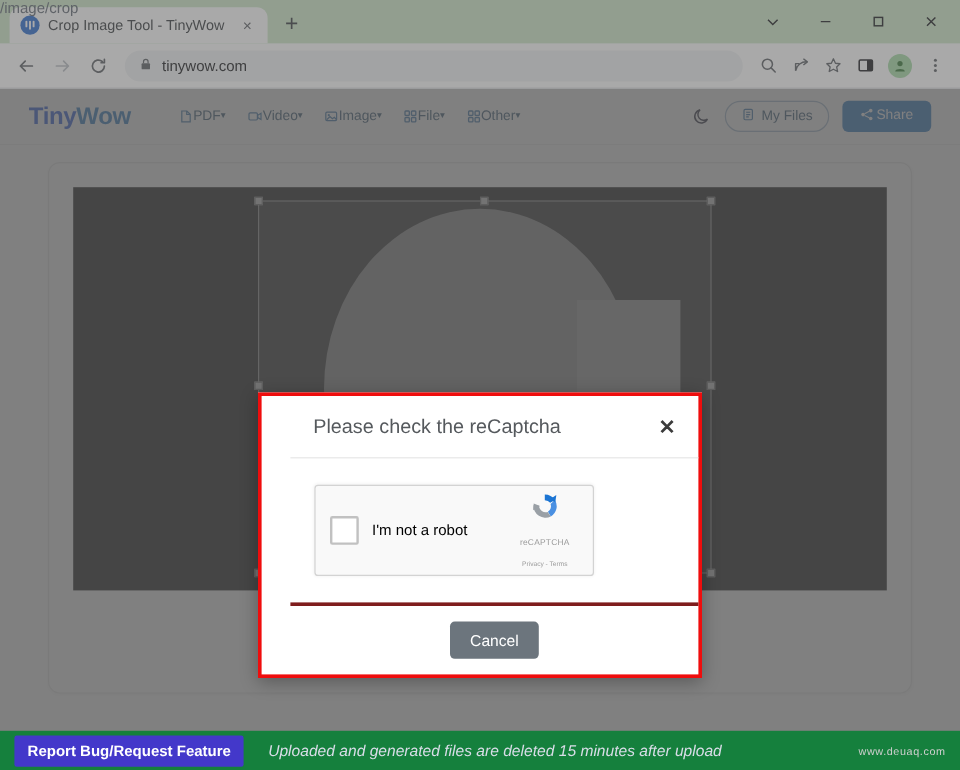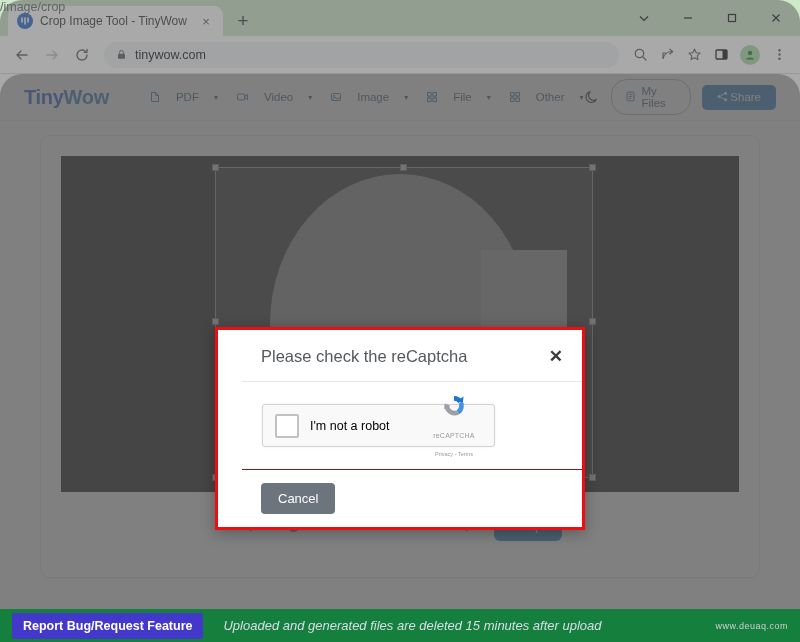--- a/index.html
+++ b/index.html
@@ -84,21 +84,21 @@
   
   .site-header {
     height:47px; display:flex; align-items:center; padding:0 24px;
     background:#fff; border-bottom:1px solid #f0f0f0;
   }
   .logo { font-size:20px; font-weight:bold; letter-spacing:-0.3px; }
   .logo .t1 { color:#1d4ed8; }
   .logo .t2 { color:#1d6fc0; }
   .mainnav { display:flex; align-items:center; gap:18px; margin-left:40px; }
   .navitem {
-    display:flex; align-items:center; gap:15px;
+    display:flex; gap:0;
     font-size:11.5px; color:#2c4f6e;
   }
   .navitem .nico { color:#2f6ea8; display:flex; }
   .caret { font-size:8px; color:#2c4f6e; }
   .hdr-right { margin-left:auto; display:flex; align-items:center; gap:11px; }
   .moon { color:#1b1b2f; display:flex; }
   .btn-myfiles {
     display:flex; align-items:center; gap:6px;
     border:1px solid #9fb9d1; border-radius:16px;
     padding:5px 13px; font-size:11.5px; color:#2c4f6e; background:#fff;
@@ -156,56 +156,55 @@
   }
   .btn-crop {
     background:#1d6fc0; color:#fff; border-radius:6px;
     padding:8px 19px; font-size:13.5px; margin-left:12px;
   }
 
   
   .dim {
     position:absolute; inset:0; background:rgba(90,90,90,0.52);
     z-index:40;
-    border-radius:22px;
   }
 
   
   .modal {
     position:absolute; left:215px; top:253px; width:370px;
     background:#fff; border:3px solid #ef0d0d; z-index:50;
     box-shadow:0 3px 14px rgba(0,0,0,0.3);
     padding-left:24px;
   }
   .modal-head {
     display:flex; align-items:center; padding:17px 19px 15px;
     border-bottom:1px solid #e6e6e6;
   }
   .modal-title { font-size:16.5px; color:#55595d; flex:1; }
   .modal-x { font-size:17px; color:#3b3b3b; line-height:1; font-weight:bold; }
   .modal-body { padding:22px 20px; display:flex; }
   .recaptcha {
-    width:233px; height:43px; background:#f9f9f9;
+    width:233px; height:76px; background:#f9f9f9;
     border:1px solid #d3d3d3; border-radius:3px;
     display:flex; align-items:center; padding:0 12px;
     box-shadow:0 0 3px rgba(0,0,0,0.07);
   }
   .rc-check {
     width:24px; height:24px; background:#fff;
     border:2px solid #c1c1c1; border-radius:2px; flex:0 0 24px;
   }
   .rc-label { font-size:12.5px; color:#000; margin-left:11px; flex:1; }
   .rc-brand { text-align:center; width:56px; }
   .rc-brand .rc-name {
     font-size:7px; color:#9a9a9a; letter-spacing:0.2px; margin-top:2px;
   }
   .rc-brand .rc-legal { font-size:5.5px; color:#9a9a9a; margin-top:1px; }
   .modal-foot {
-    border-top:1px solid #7f1d1d; padding:13px 19px;
-    display:flex; justify-content:flex-start;
+    border-top:3px solid #7f1d1d; padding:13px 19px;
+    display:flex; justify-content:center;
   }
   .btn-cancel {
     background:#6c757d; color:#fff; border-radius:4px;
     padding:8px 17px; font-size:13px;
   }
 
   
   .footer {
     position:absolute; left:0; bottom:0; width:800px; height:33px;
     background:#15803d; display:flex; align-items:center;

